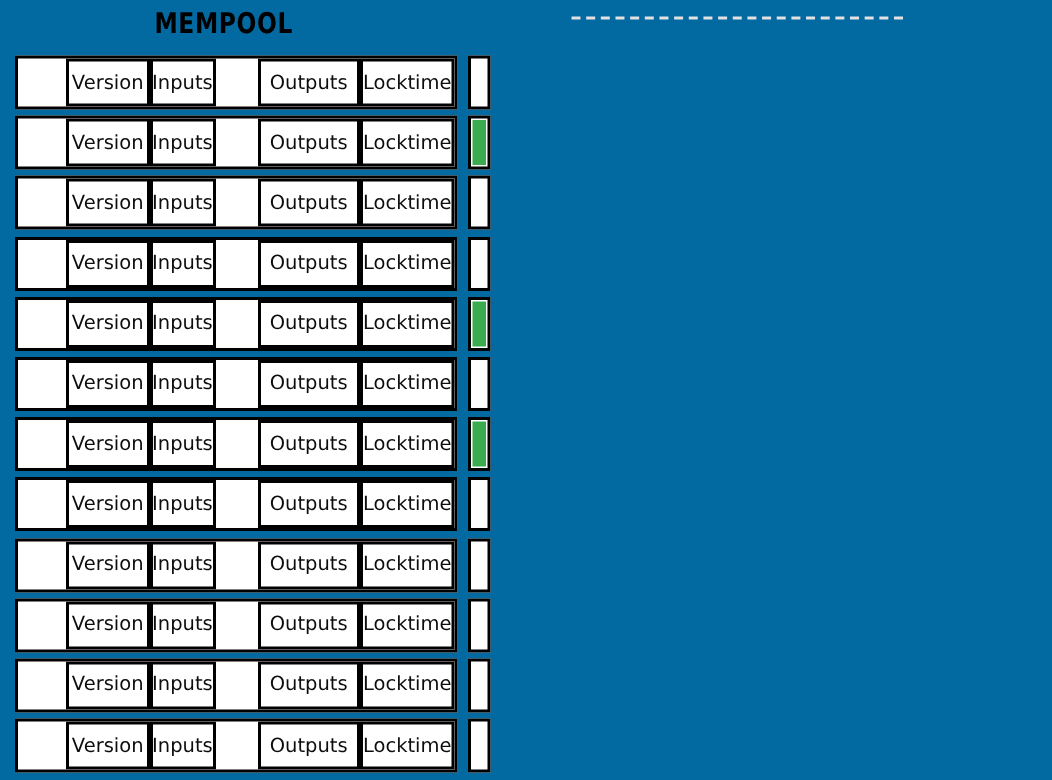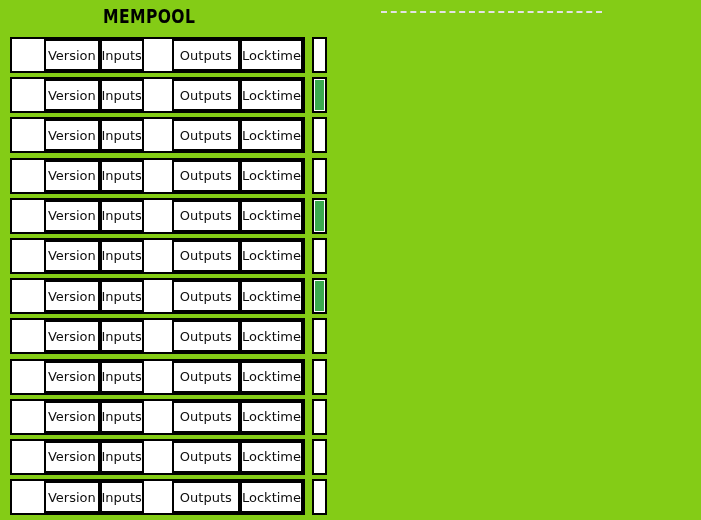--- a/index.html
+++ b/index.html
@@ -5,21 +5,21 @@
   html, body {
     margin: 0;
     padding: 0;
     background: #ffffff;
     font-family: "DejaVu Sans", "Liberation Sans", sans-serif;
   }
   .stage {
     position: relative;
     width: 701px;
     height: 520px;
-    background: #84cc16;
+    background: #0369a1;
     overflow: hidden;
   }
   .title {
     position: absolute;
     left: 103px;
     top: 5px;
     font-size: 19px;
     font-weight: bold;
     color: #000000;
     letter-spacing: 0.5px;

